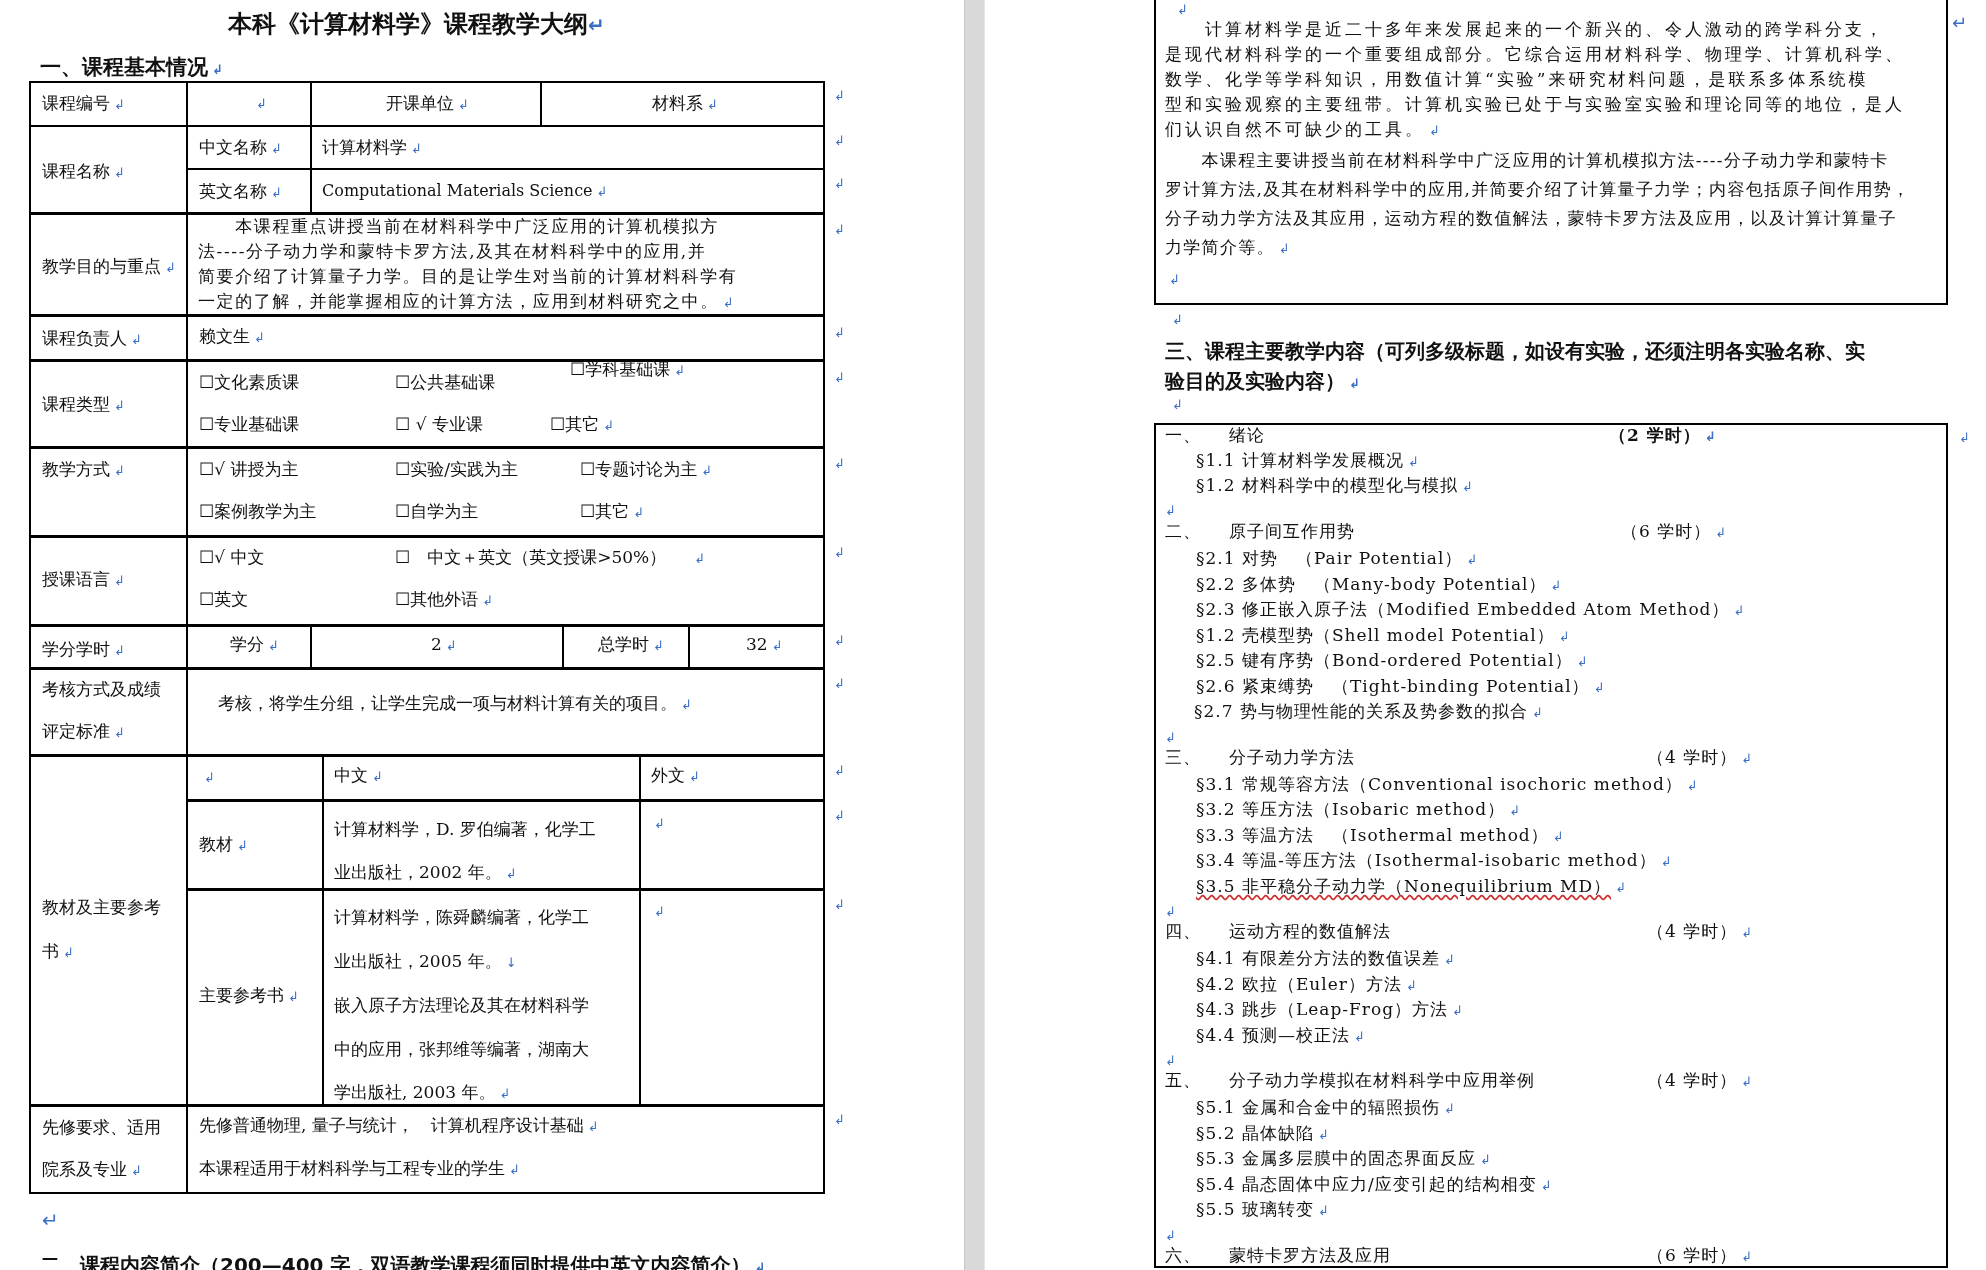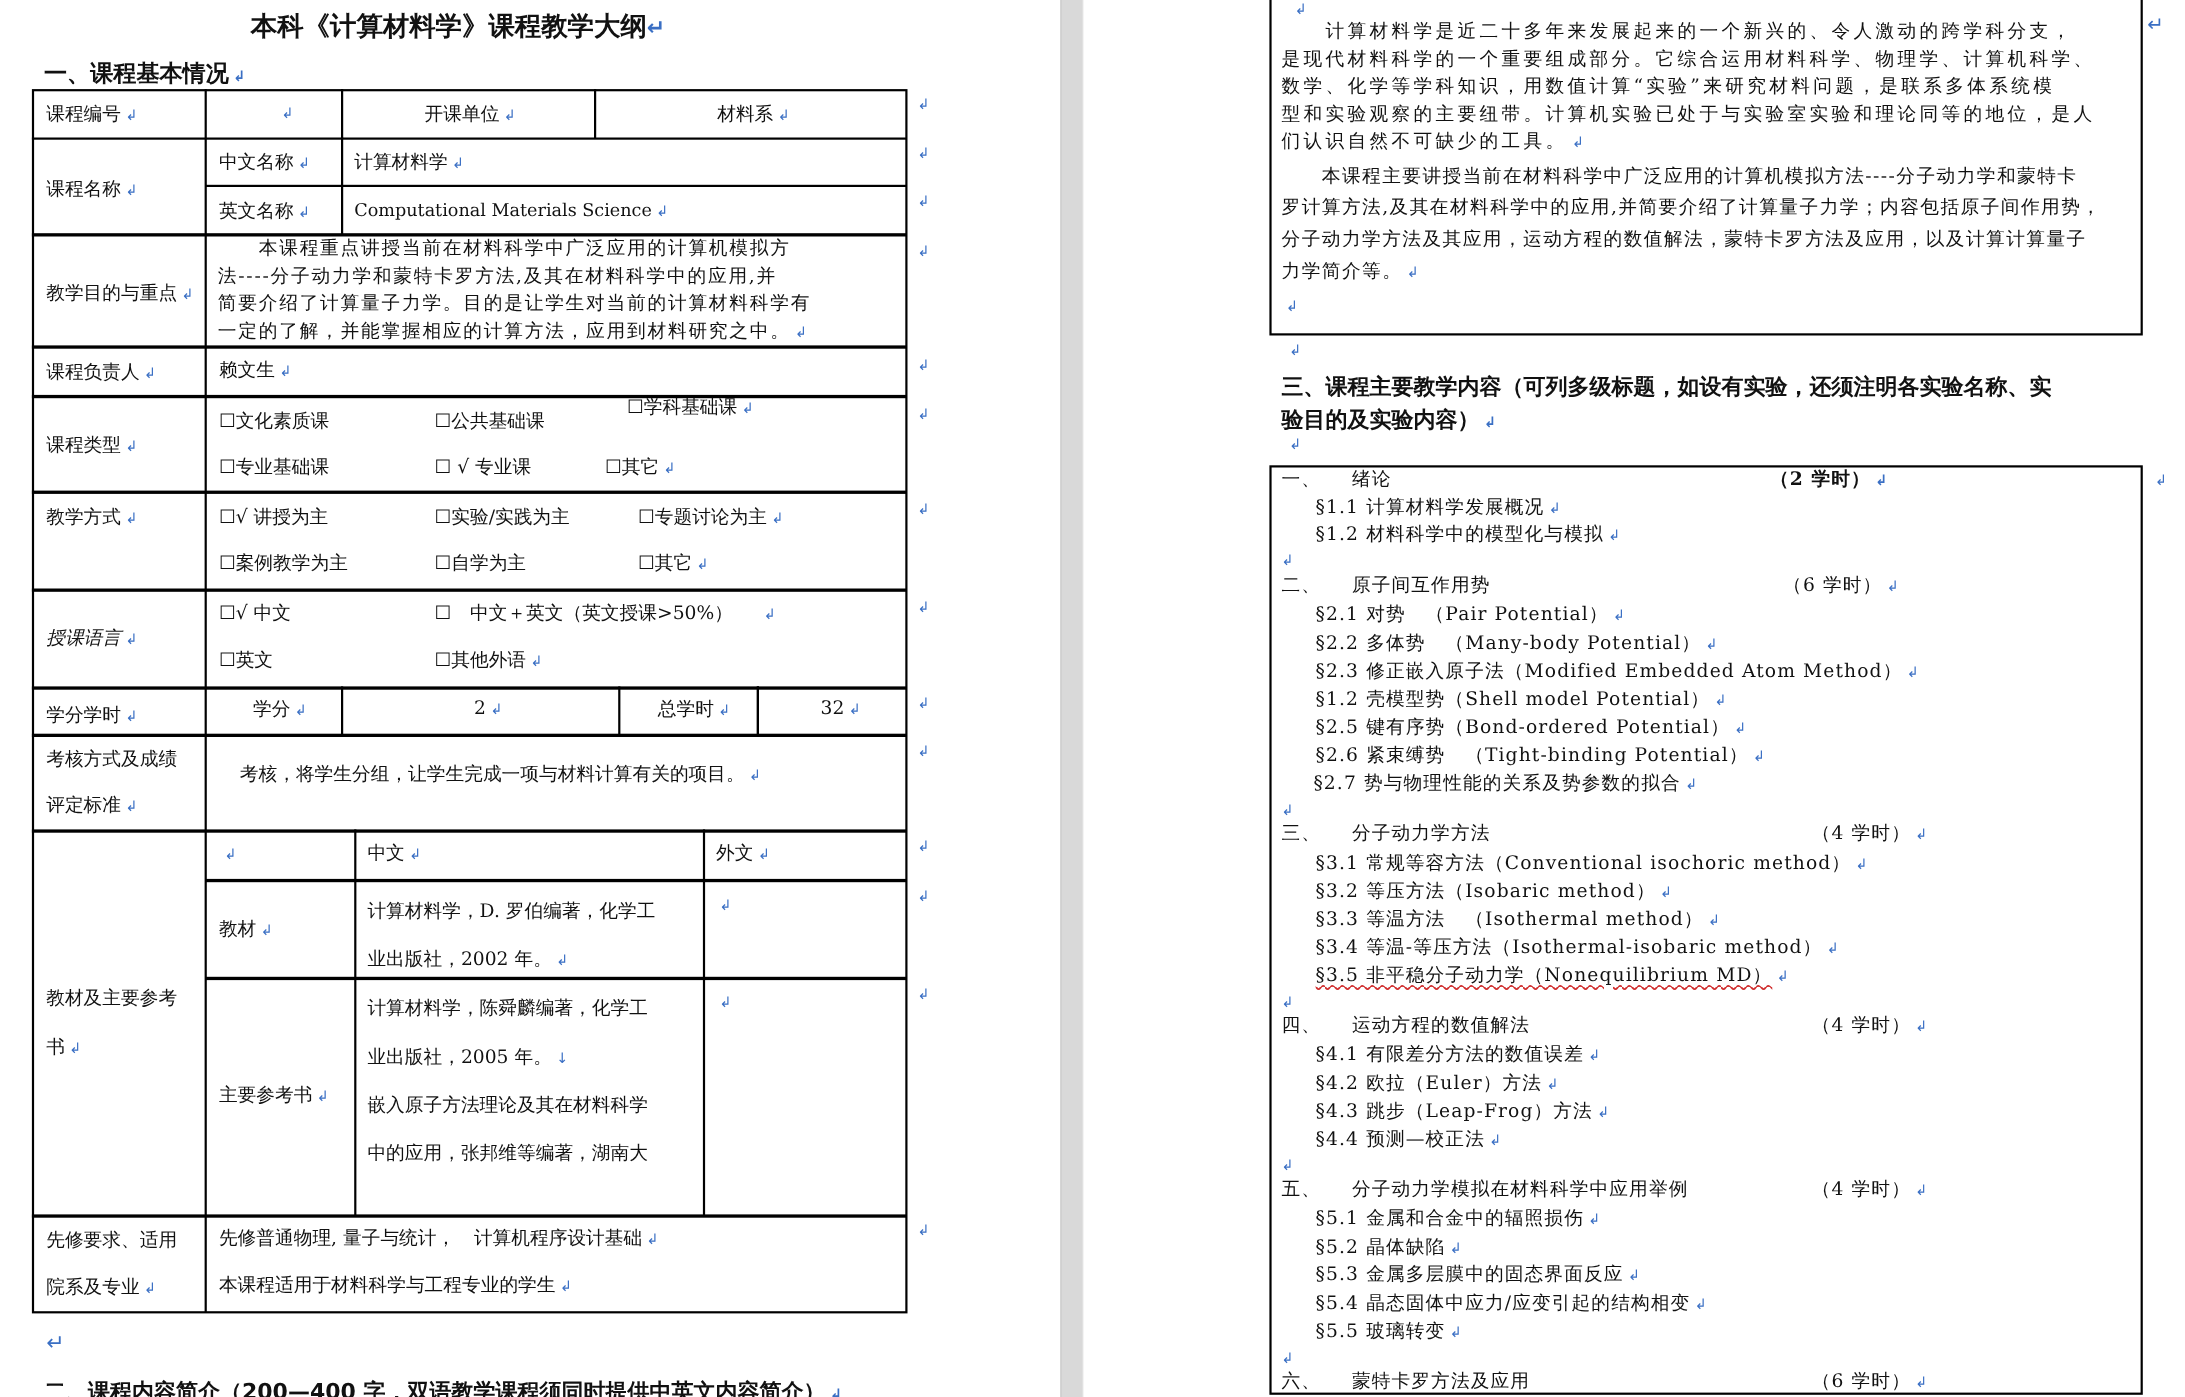--- a/index.html
+++ b/index.html
@@ -101,21 +101,21 @@
   <div class="abs cell-text" style="left:550px; top:413px;"><span>☐其它</span><span class="mark">↲</span></div>
 
   <div class="abs cell-text" style="left:42px; top:458px;"><span>教学方式</span><span class="mark">↲</span></div>
   <div class="abs cell-text" style="left:199px; top:458px;"><span>☐√ 讲授为主</span></div>
   <div class="abs cell-text" style="left:395px; top:458px;"><span>☐实验/实践为主</span></div>
   <div class="abs cell-text" style="left:580px; top:458px;"><span>☐专题讨论为主</span><span class="mark">↲</span></div>
   <div class="abs cell-text" style="left:199px; top:500px;"><span>☐案例教学为主</span></div>
   <div class="abs cell-text" style="left:395px; top:500px;"><span>☐自学为主</span></div>
   <div class="abs cell-text" style="left:580px; top:500px;"><span>☐其它</span><span class="mark">↲</span></div>
 
-  <div class="abs cell-text" style="left:42px; top:568px;font-style:italic;"><span>授课语言</span><span class="mark">↲</span></div>
+  <div class="abs cell-text" style="left:42px; top:568px;"><span>授课语言</span><span class="mark">↲</span></div>
   <div class="abs cell-text" style="left:199px; top:546px;"><span>☐√ 中文</span></div>
   <div class="abs cell-text" style="left:395px; top:546px;"><span>☐　中文＋英文（英文授课&gt;50%）</span><span class="mark" style="margin-left:28px;">↲</span></div>
   <div class="abs cell-text" style="left:199px; top:588px;"><span>☐英文</span></div>
   <div class="abs cell-text" style="left:395px; top:588px;"><span>☐其他外语</span><span class="mark">↲</span></div>
 
   <div class="abs cell-text" style="left:42px; top:638px;"><span>学分学时</span><span class="mark">↲</span></div>
   <div class="abs cell-text" style="left:230px; top:633px;"><span>学分</span><span class="mark">↲</span></div>
   <div class="abs cell-text" style="left:431px; top:634px;"><span>2</span><span class="mark">↲</span></div>
   <div class="line" style="left:562px; top:624px; width:2px; height:44px;"></div>
   <div class="abs cell-text" style="left:598px; top:633px;"><span>总学时</span><span class="mark">↲</span></div>
@@ -137,20 +137,21 @@
     <div><span>业出版社，2002 年。</span><span class="mark">↲</span></div>
   </div>
   <div class="abs cell-text" style="left:650px; top:812px;"><span class="mark">↲</span></div>
 
   <div class="abs cell-text" style="left:199px; top:984px;"><span>主要参考书</span><span class="mark">↲</span></div>
   <div class="abs cell-text" style="left:334px; top:896px; line-height:43.5px;">
     <div>计算材料学，陈舜麟编著，化学工</div>
     <div><span>业出版社，2005 年。</span><span class="mark">↓</span></div>
     <div>嵌入原子方法理论及其在材料科学</div>
     <div>中的应用，张邦维等编著，湖南大</div>
+    <div><span>学出版社, 2003 年。</span><span class="mark">↲</span></div>
   </div>
   <div class="abs cell-text" style="left:650px; top:900px;"><span class="mark">↲</span></div>
 
   <div class="abs cell-text" style="left:42px; top:1116px;"><span>先修要求、适用</span></div>
   <div class="abs cell-text" style="left:42px; top:1158px;"><span>院系及专业</span><span class="mark">↲</span></div>
   <div class="abs cell-text" style="left:199px; top:1114px;"><span>先修普通物理, 量子与统计，　计算机程序设计基础</span><span class="mark">↲</span></div>
   <div class="abs cell-text" style="left:199px; top:1157px;"><span>本课程适用于材料科学与工程专业的学生</span><span class="mark">↲</span></div>
 
   <div class="abs mark" style="left:830px; top:88px;">↲</div>
   <div class="abs mark" style="left:830px; top:133px;">↲</div>

